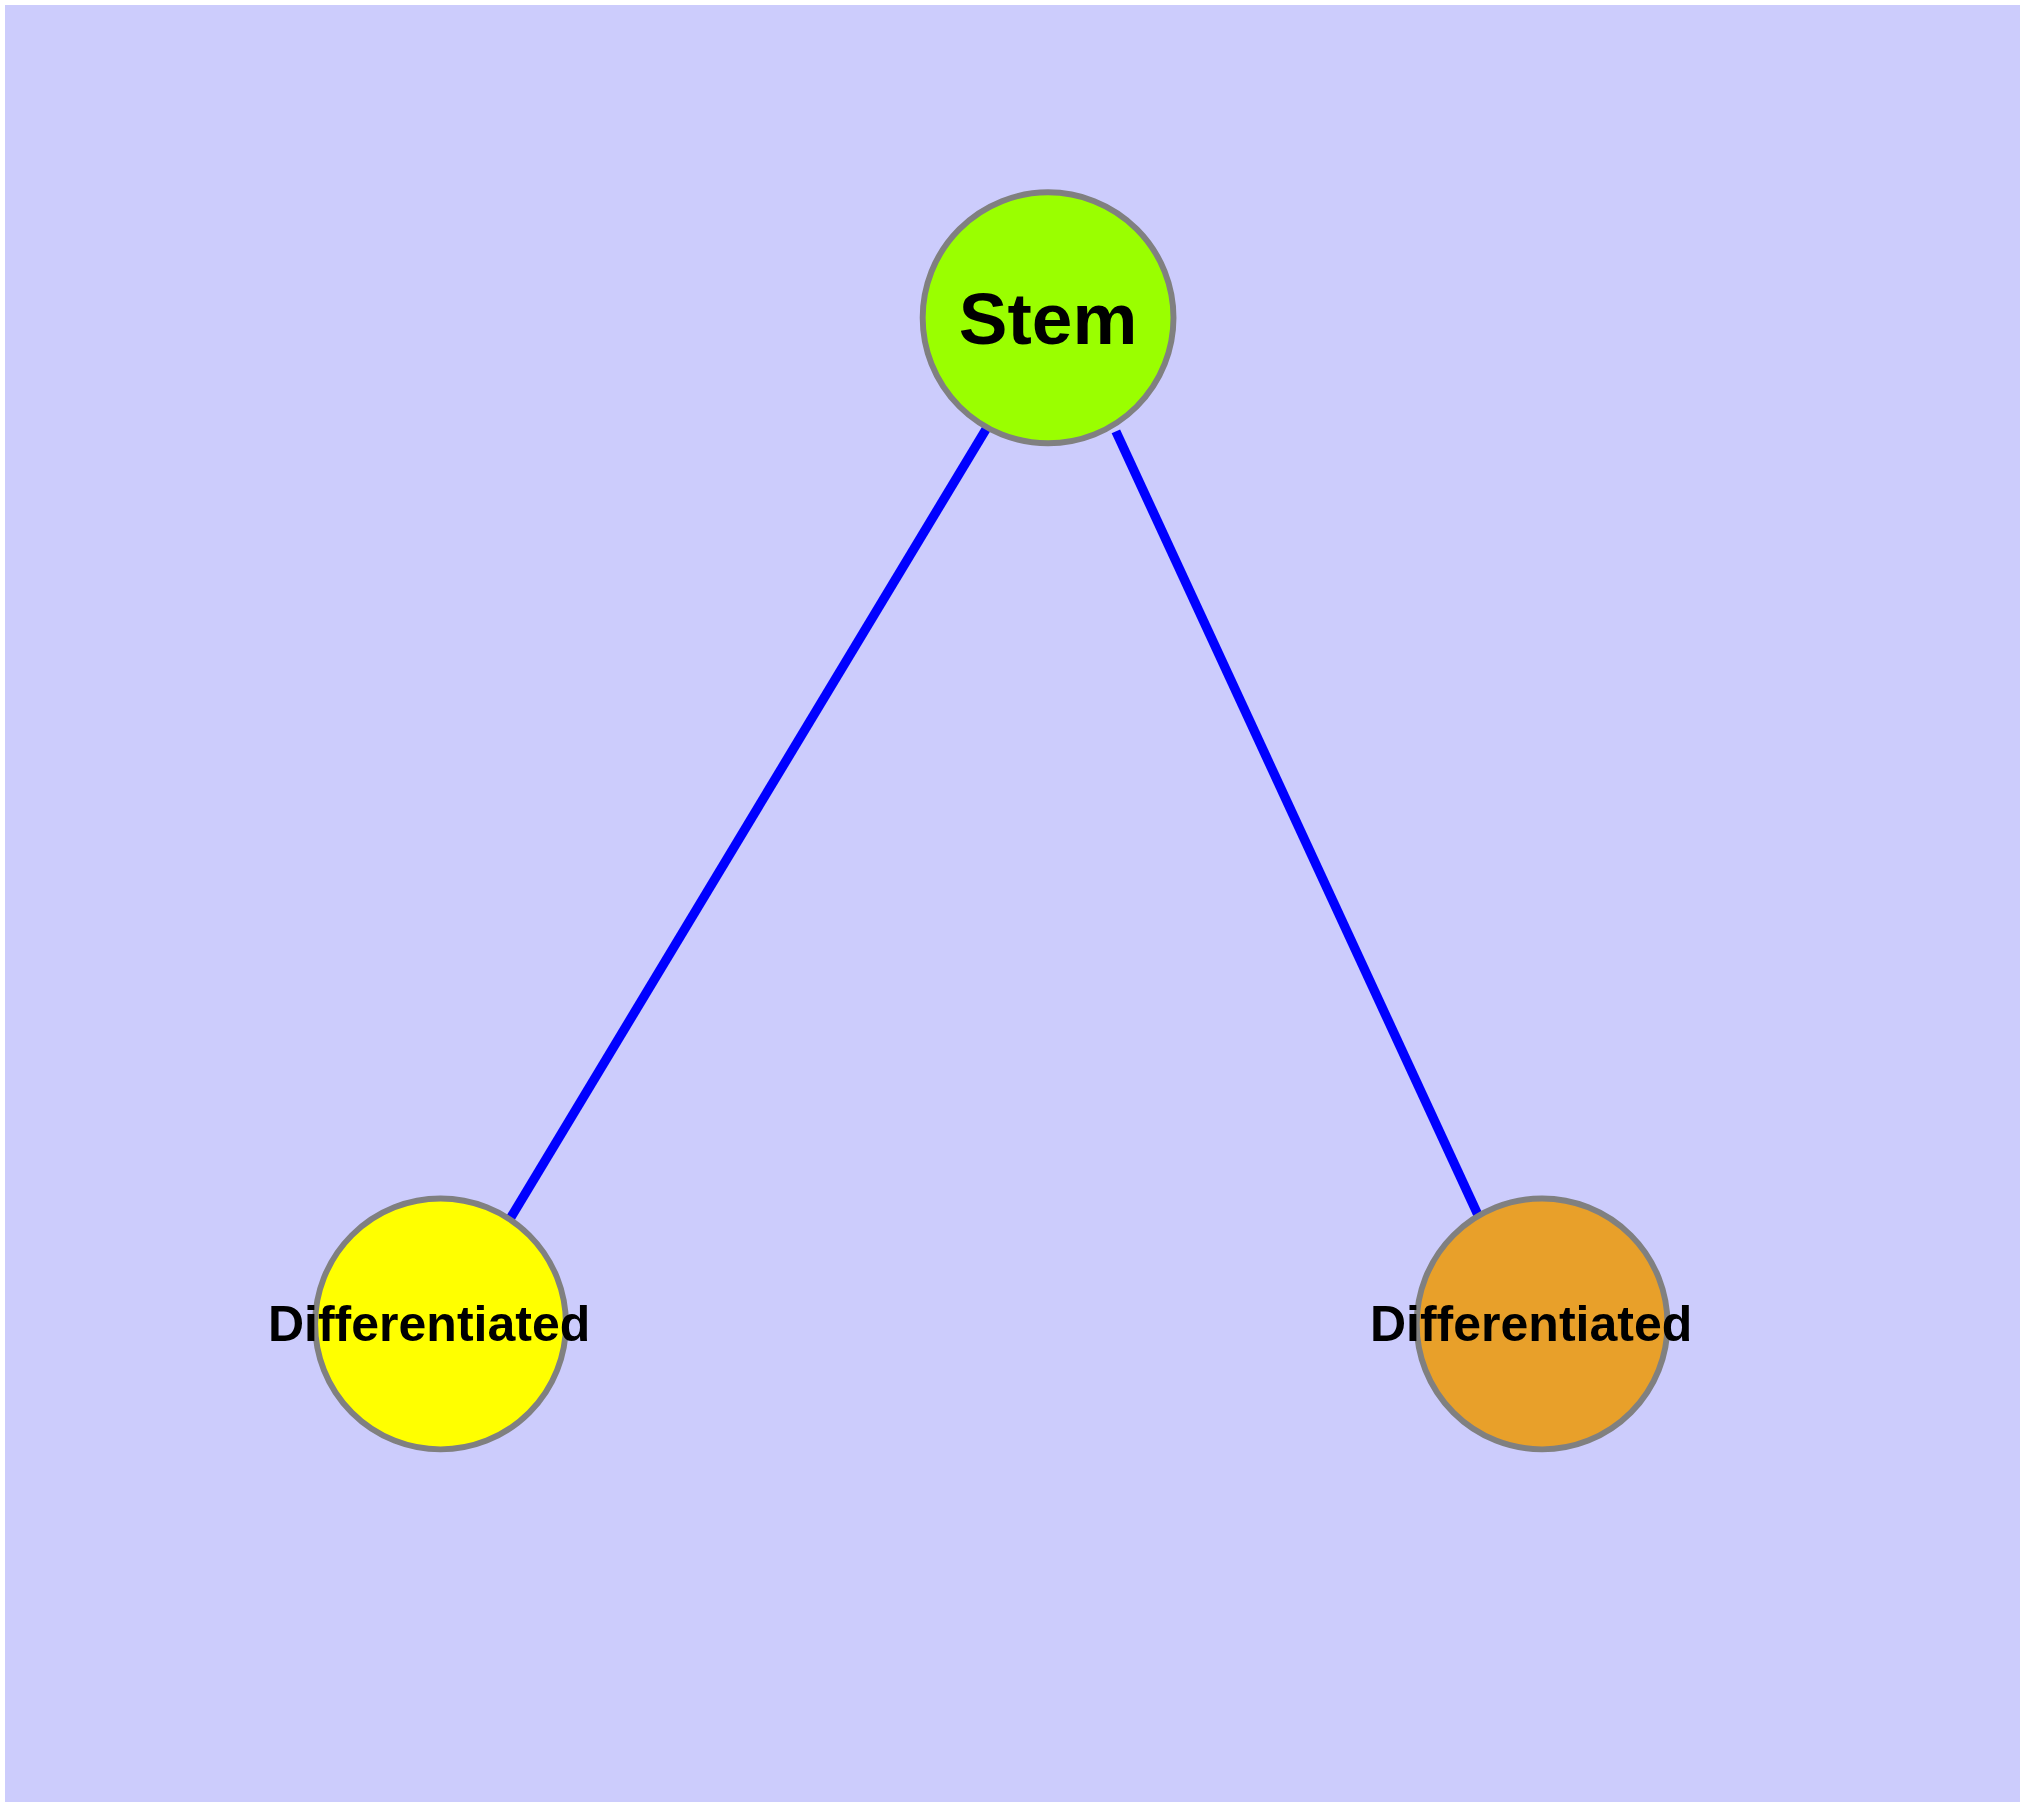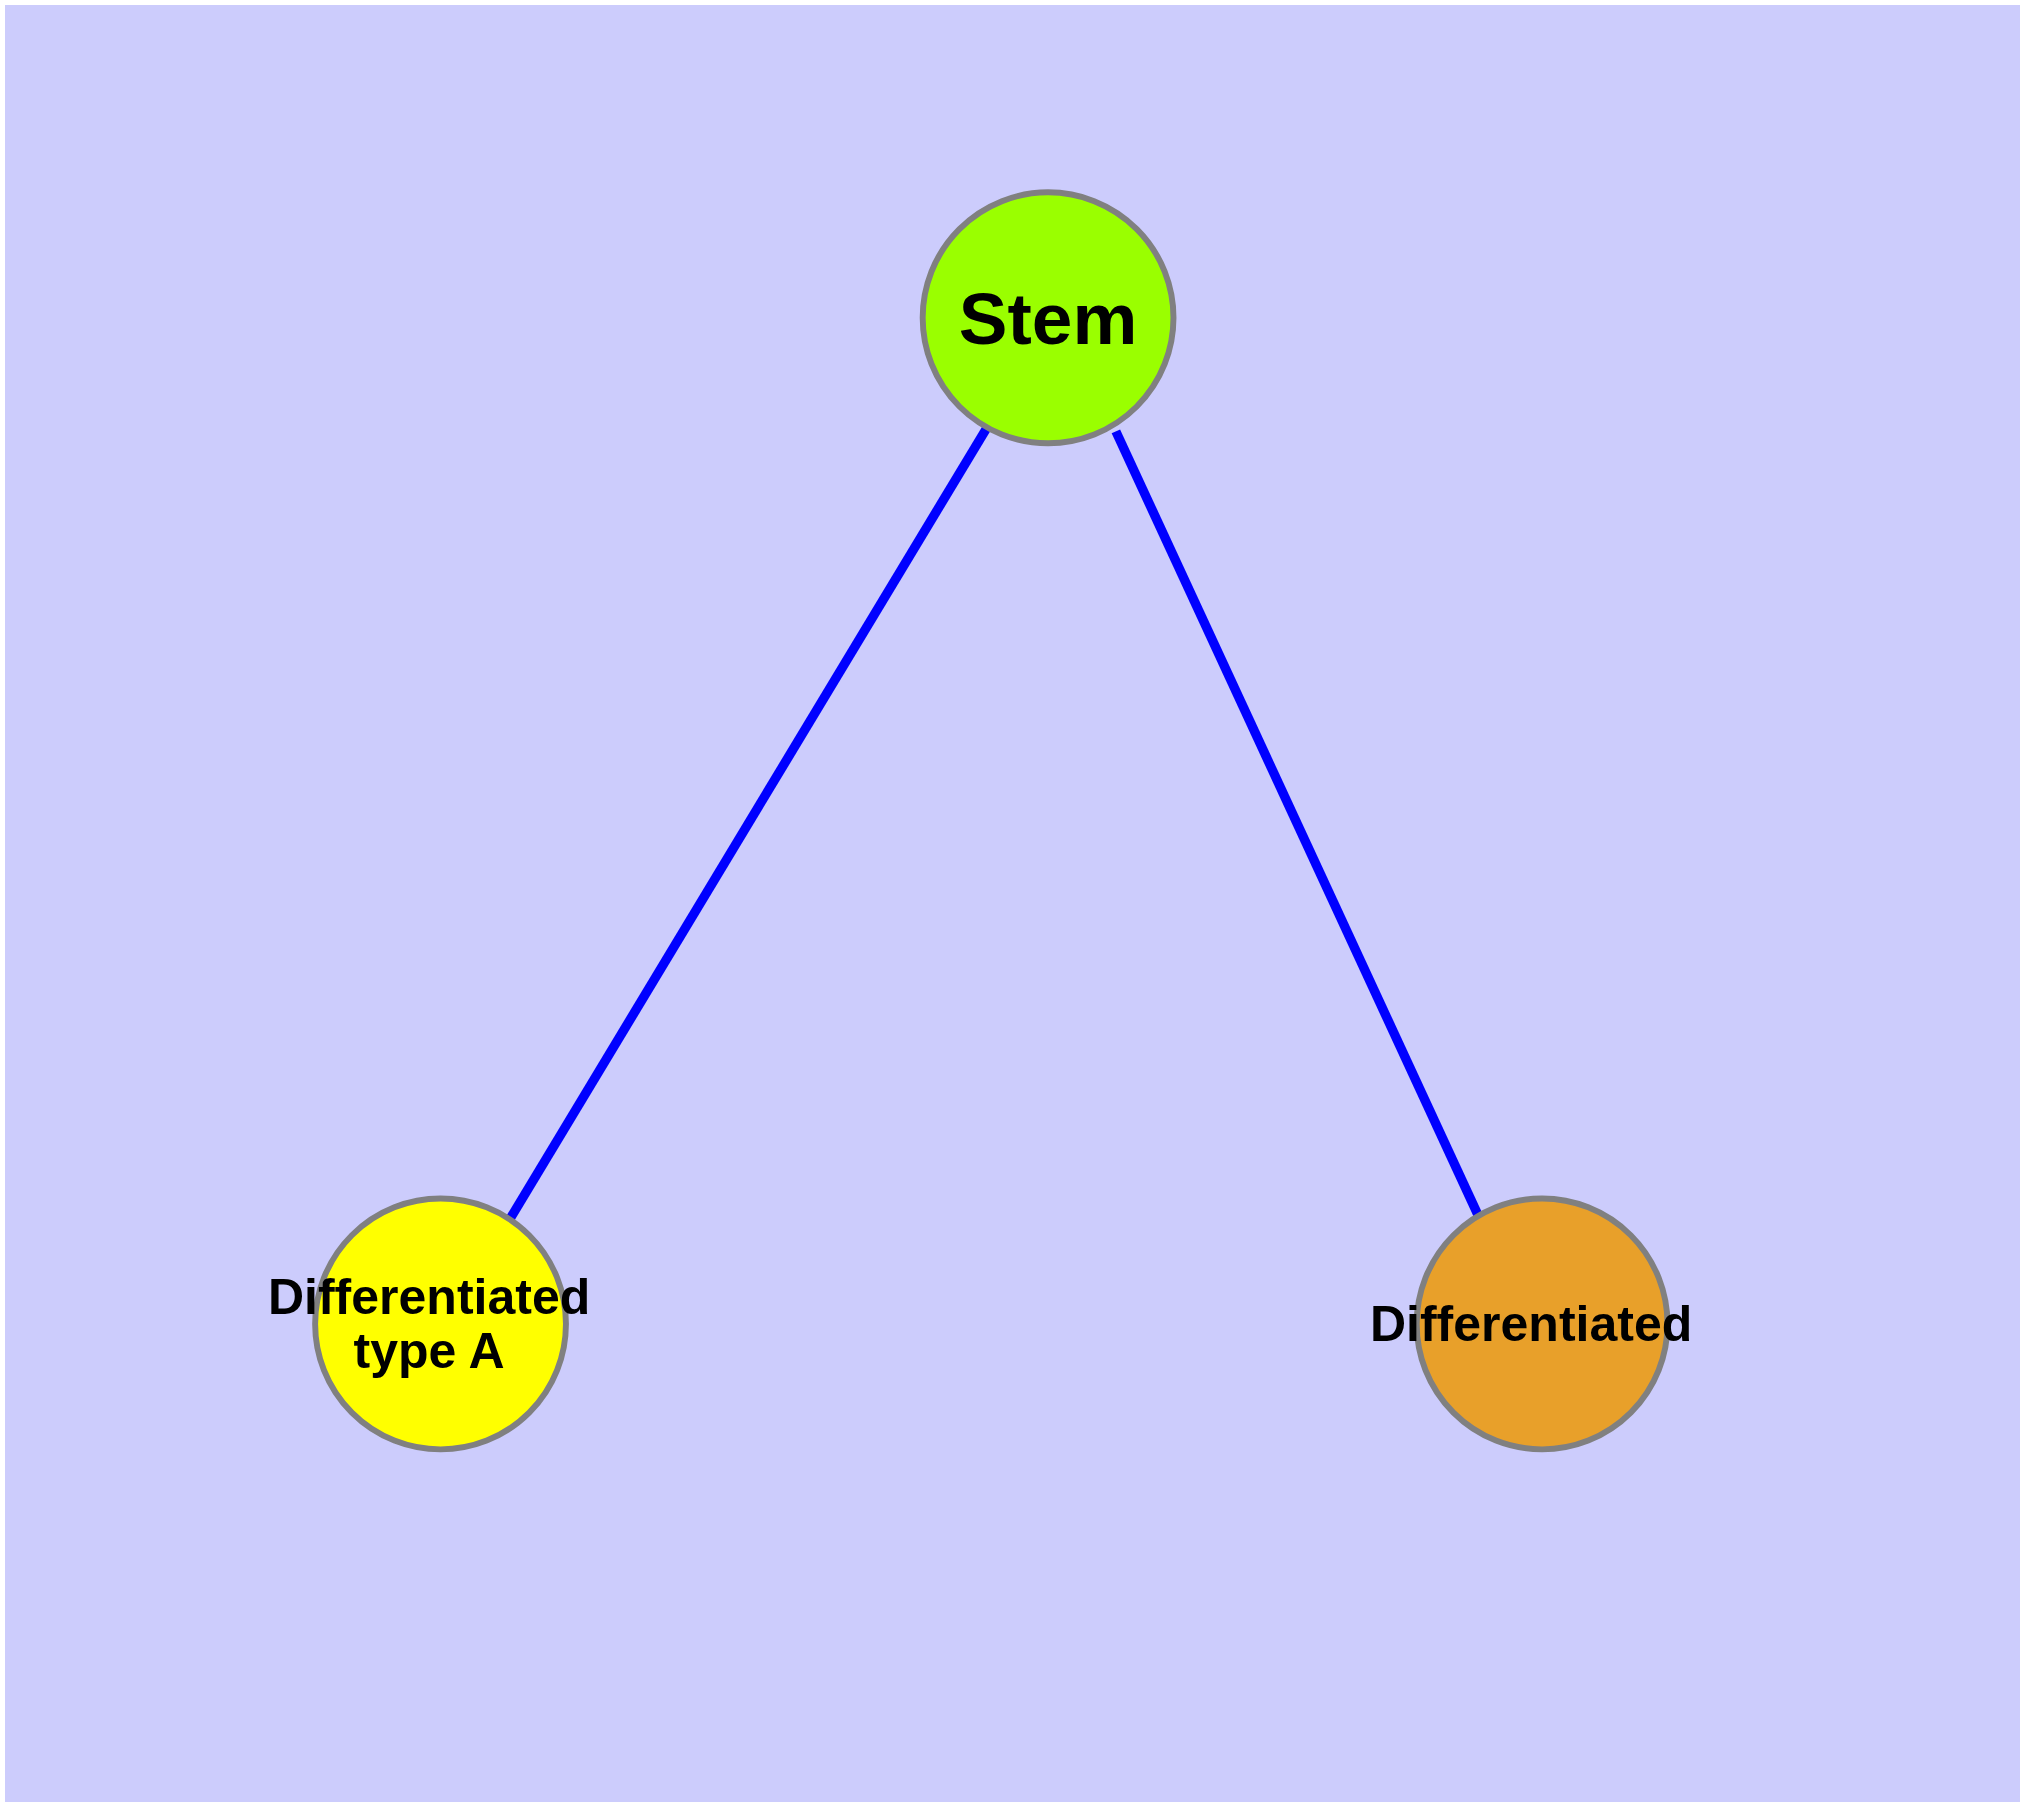--- a/index.html
+++ b/index.html
@@ -68,21 +68,20 @@
         <circle id="node-diff-a" cx="514" cy="1556" r="148" fill="#ffff00" stroke="#808080" stroke-width="7"></circle>
         <circle id="node-diff-b" cx="1814" cy="1556" r="148" fill="#e8a02a" stroke="#808080" stroke-width="7"></circle>
         <circle id="node-stem" cx="1231" cy="369" r="148" fill="#9aff00" stroke="#808080" stroke-width="7"></circle>
       </g>
     </svg>
 
     <div class="node-label big" style="left:1043px; top:314px;">Stem</div>
 
     <div class="node-label two-line" style="left:424px; top:1319px;">
       <div>Differentiated</div>
-      <div>type A</div>
     </div>
 
     <div class="node-label two-line" style="left:1526px; top:1319px;">
       <div>Differentiated</div>
     </div>
 
   </div>
 </div>
 
 

